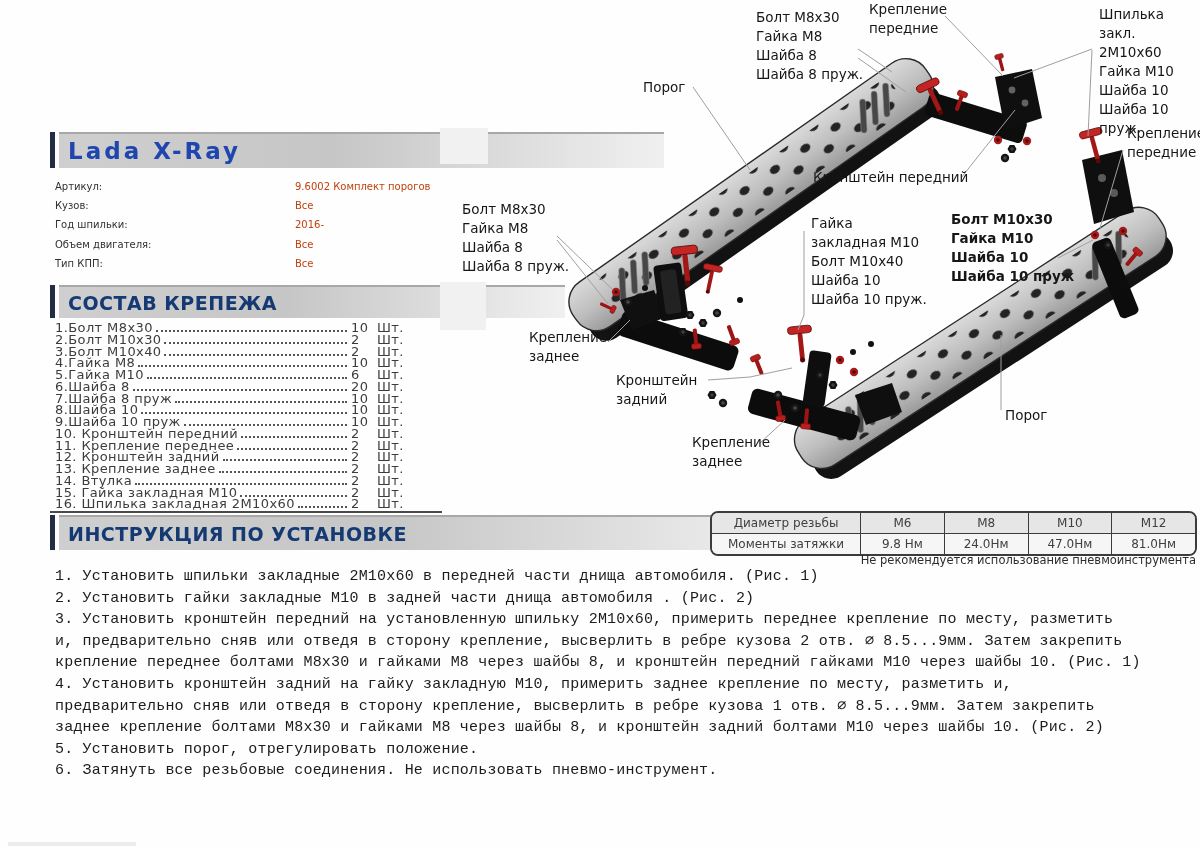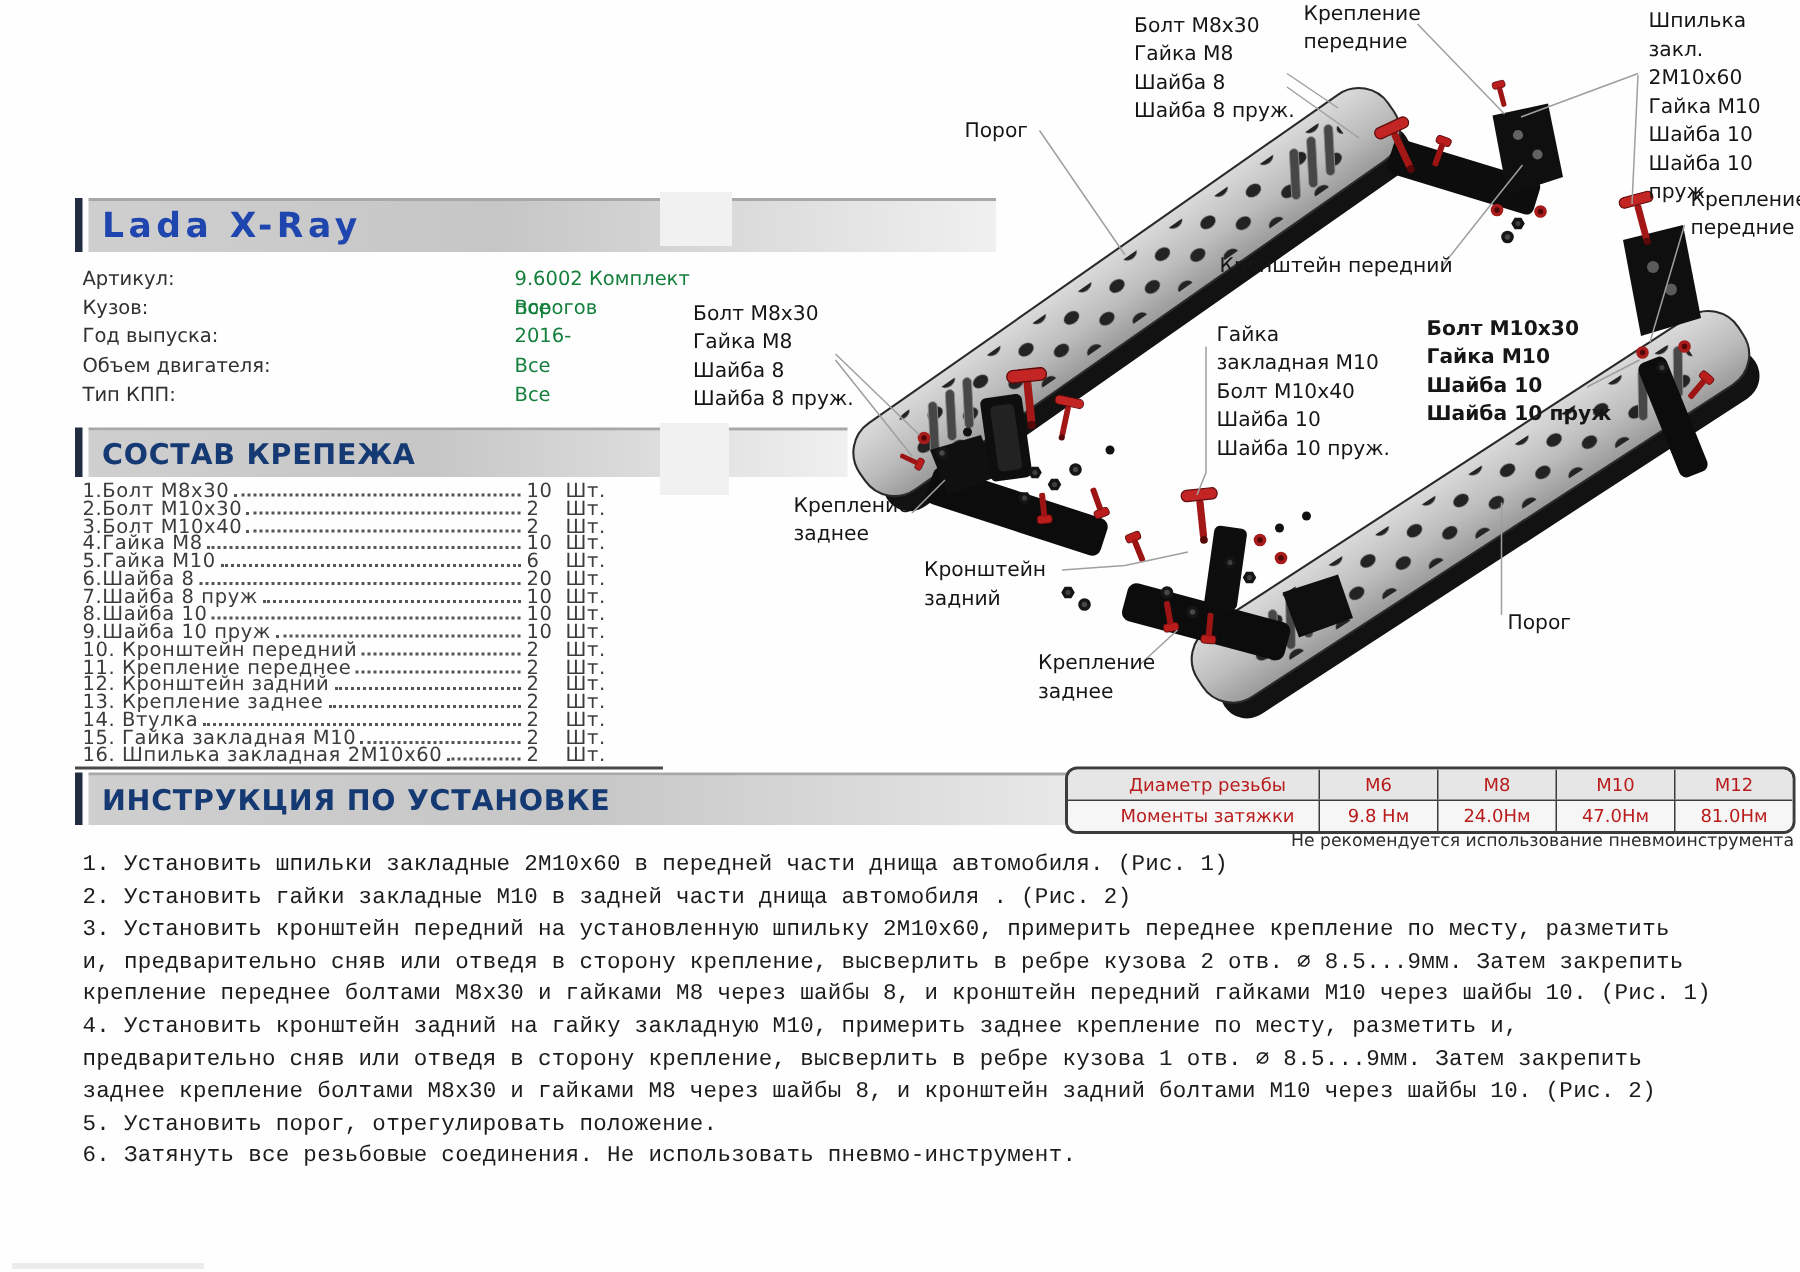--- a/index.html
+++ b/index.html
@@ -7,35 +7,35 @@
         font-family:"DejaVu Sans","Liberation Sans",sans-serif;color:#2b2b2b;}
   
   .hbar{position:absolute;display:flex;align-items:stretch;}
   .vbar{width:5px;background:#222c42;}
   .bartext{flex:1;margin-left:4px;background:linear-gradient(90deg,#cfcfcf,#c6c6c6 45%,#f0f0f0);
            border-top:2px solid #a8a8a8;display:flex;align-items:center;padding-left:9px;}
   .h1{font-size:23px;font-weight:bold;color:#1f46ae;letter-spacing:3px;}
   .h2{font-size:19px;font-weight:bold;color:#153a73;letter-spacing:.5px;}
   
   #info-rows{position:absolute;left:55px;top:177px;width:420px;}
-  .info-row{display:flex;height:19.2px;font-size:13px;line-height:19.2px;gap:48px;}
+  .info-row{display:flex;height:19.2px;font-size:10px;line-height:19.2px;}
   .info-label{width:240px;color:#303030;}
-  .info-value{flex:1;color:#15803d;}
+  .info-value{flex:1;color:#c2410c;}
   
   #parts{position:absolute;left:55px;top:322px;width:354px;}
   .part-row{display:flex;align-items:baseline;height:11.75px;font-size:13px;line-height:11.75px;
             letter-spacing:.4px;color:#3c3c3c;}
   .leader{flex:1;border-bottom:2px dotted #555;margin:0 4px 3px 3px;min-width:0;}
   .part-qty{width:26px;}
   .part-unit{width:32px;}
   .list-rule{position:absolute;left:50px;top:511px;width:392px;height:2px;background:#4a4a4a;}
   
   #torque{position:absolute;left:710px;top:511px;width:483px;border:2px solid #3c3c3c;
           border-radius:8px;overflow:hidden;background:#f4f4f4;}
-  .t-row{display:flex;height:20px;font-size:12px;line-height:20px;text-align:center;color:#b91c1c;padding-left:19px;}
+  .t-row{display:flex;height:20px;font-size:12px;line-height:20px;text-align:center;color:#404040;}
   .t-row.first{background:#e6e6e6;}
   .t-row.second{border-top:1.5px solid #3c3c3c;background:#f6f6f6;}
   .t-label{width:148px;}
   .t-cell{flex:1;border-left:1.5px solid #3c3c3c;}
   .tnote{position:absolute;left:710px;top:553px;width:486px;text-align:right;
          font-size:11.5px;color:#2c2c2c;}
   
   #steps{position:absolute;left:55px;top:566px;width:1140px;}
   .step{white-space:pre-line;font-size:15px;line-height:21.6px;letter-spacing:.2px;color:#1c1c1c;font-family:Liberation Mono, monospace;}
   
@@ -59,21 +59,21 @@
   <div id="info-rows">
       <div class="info-row">
     <span class="info-label">Артикул:</span>
     <span class="info-value">9.6002 Комплект порогов</span>
   </div>
       <div class="info-row">
     <span class="info-label">Кузов:</span>
     <span class="info-value">Все</span>
   </div>
       <div class="info-row">
-    <span class="info-label">Год выпуска:</span>
+    <span class="info-label">Год шпильки:</span>
     <span class="info-value">2016-</span>
   </div>
       <div class="info-row">
     <span class="info-label">Объем двигателя:</span>
     <span class="info-value">Все</span>
   </div>
       <div class="info-row">
     <span class="info-label">Тип КПП:</span>
     <span class="info-value">Все</span>
   </div>

